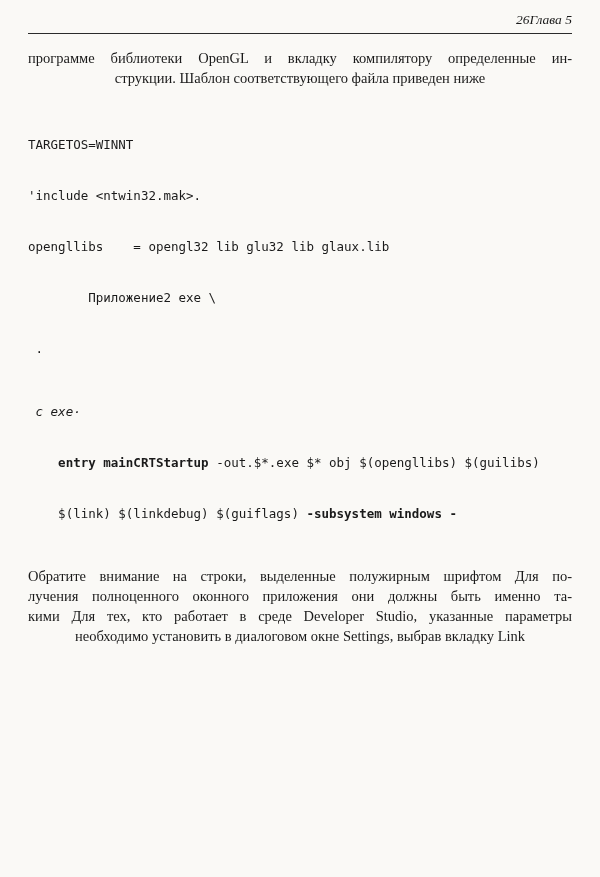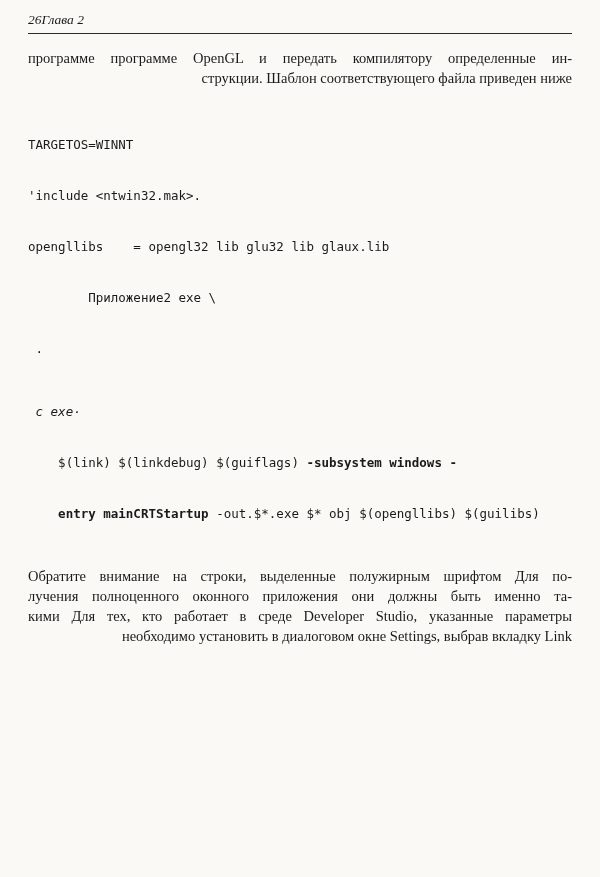--- a/index.html
+++ b/index.html
@@ -6,64 +6,64 @@
   body {
     width:600px; height:877px;
     background:#faf9f6;
     color:#1a1a1a;
     overflow:hidden;
     font-family:"Liberation Serif", serif;
   }
   .page { padding:12px 28px 0 28px; box-sizing:border-box; width:600px; }
 
   .header {
-    display:flex; justify-content:flex-start; align-items:flex-end;
+    display:flex; justify-content:flex-end; align-items:flex-end;
     font:italic 13.5px "Liberation Serif", serif;
     border-bottom:1.5px solid #2b2b2b;
     padding-bottom:5px;
   }
 
   .para { font-size:14.5px; line-height:20px; }
   .para .jline { text-align:justify; text-align-last:justify; }
-  .para .lastline { text-align:right; }
+  .para .lastline { text-align:center; }
 
   .code { font-family:"DejaVu Sans Mono", monospace; font-size:12.5px; line-height:17px; white-space:pre; }
   .code .cl { white-space:pre; min-height:17px; }
   .b { font-weight:bold; }
 
   .mt14 { margin-top:14px; }
   .mt10 { margin-top:10px; }
   .g16 { margin-top:16px; }
   .g14 { margin-top:14px; }
   .g12 { margin-top:12px;font-style:italic; }
 </style>
 </head>
 <body>
 
 <div class="page">
 
   <div class="header">
     <span>26</span>
-    <span>Глава 2</span>
+    <span>Глава 5</span>
   </div>
 
   <div class="para mt14">
-    <div class="jline">программе программе OpenGL и передать компилятору определенные ин-</div>
+    <div class="jline">программе библиотеки OpenGL и вкладку компилятору определенные ин-</div>
     <div class="lastline">струкции. Шаблон соответствующего файла приведен ниже</div>
   </div>
 
   <div class="code mt14">
     <div class="cl">TARGETOS=WINNT</div>
     <div class="cl">'include &lt;ntwin32.mak&gt;.</div>
     <div class="cl">opengllibs    = opengl32 lib glu32 lib glaux.lib</div>
     <div class="cl">        Приложение2 exe \</div>
     <div class="cl"> .</div>
     <div class="cl g12"> c exe·</div>
+    <div class="cl"><span class="b">    entry mainCRTStartup</span><span> -out.$*.exe $* obj $(opengllibs) $(guilibs)</span></div>
     <div class="cl"><span>    $(link) $(linkdebug) $(guiflags) </span><span class="b">-subsystem windows -</span></div>
-    <div class="cl"><span class="b">    entry mainCRTStartup</span><span> -out.$*.exe $* obj $(opengllibs) $(guilibs)</span></div>
   </div>
 
   <div class="para mt10">
     <div class="jline">Обратите внимание на строки, выделенные полужирным шрифтом Для по-</div>
     <div class="jline">лучения полноценного оконного приложения они должны быть именно та-</div>
     <div class="jline">кими Для тех, кто работает в среде Developer Studio, указанные параметры</div>
     <div class="lastline">необходимо установить в диалоговом окне Settings, выбрав вкладку Link</div>
   </div>
 
 </div>

